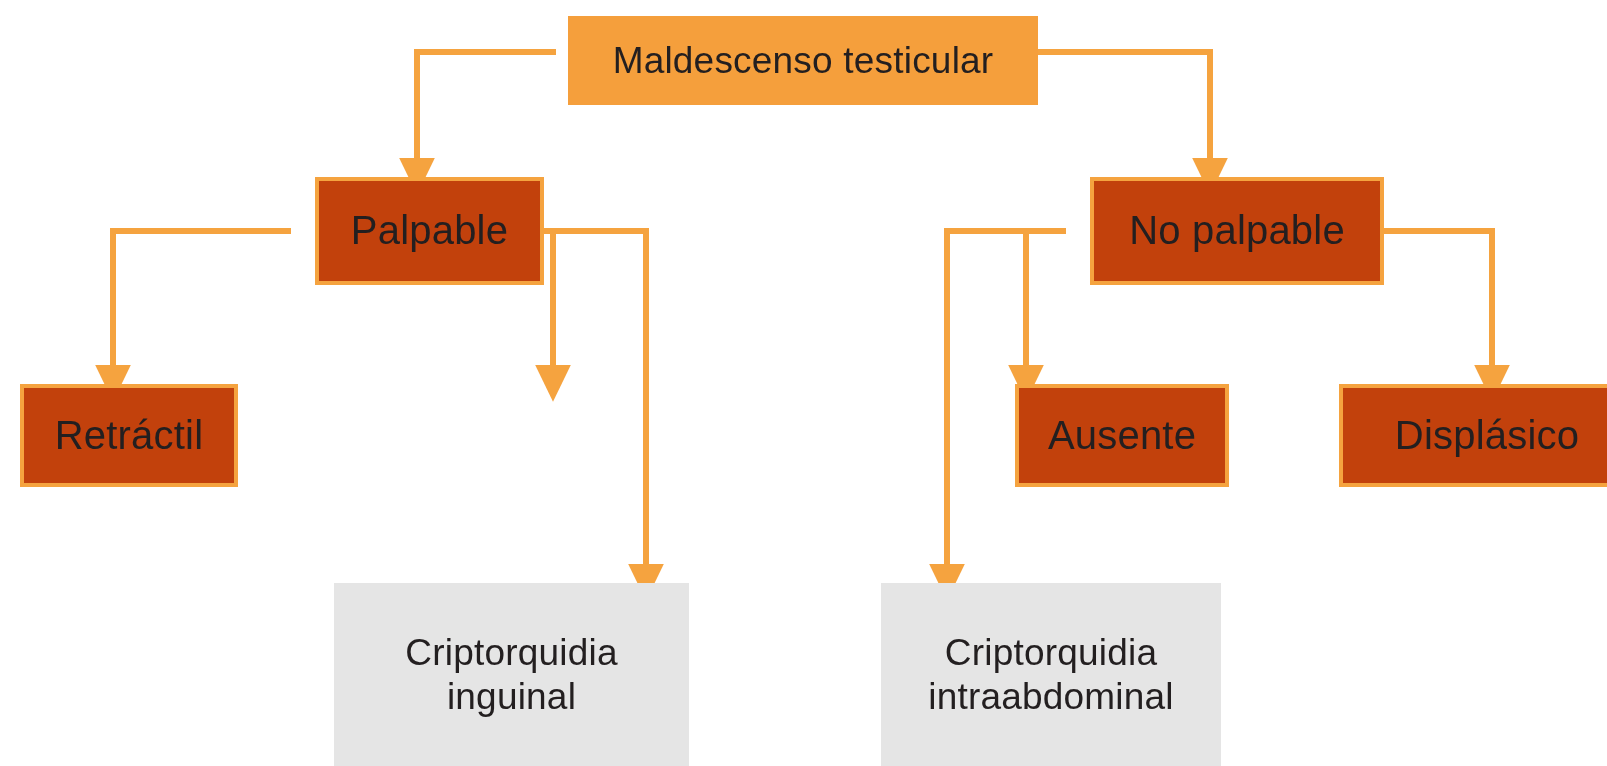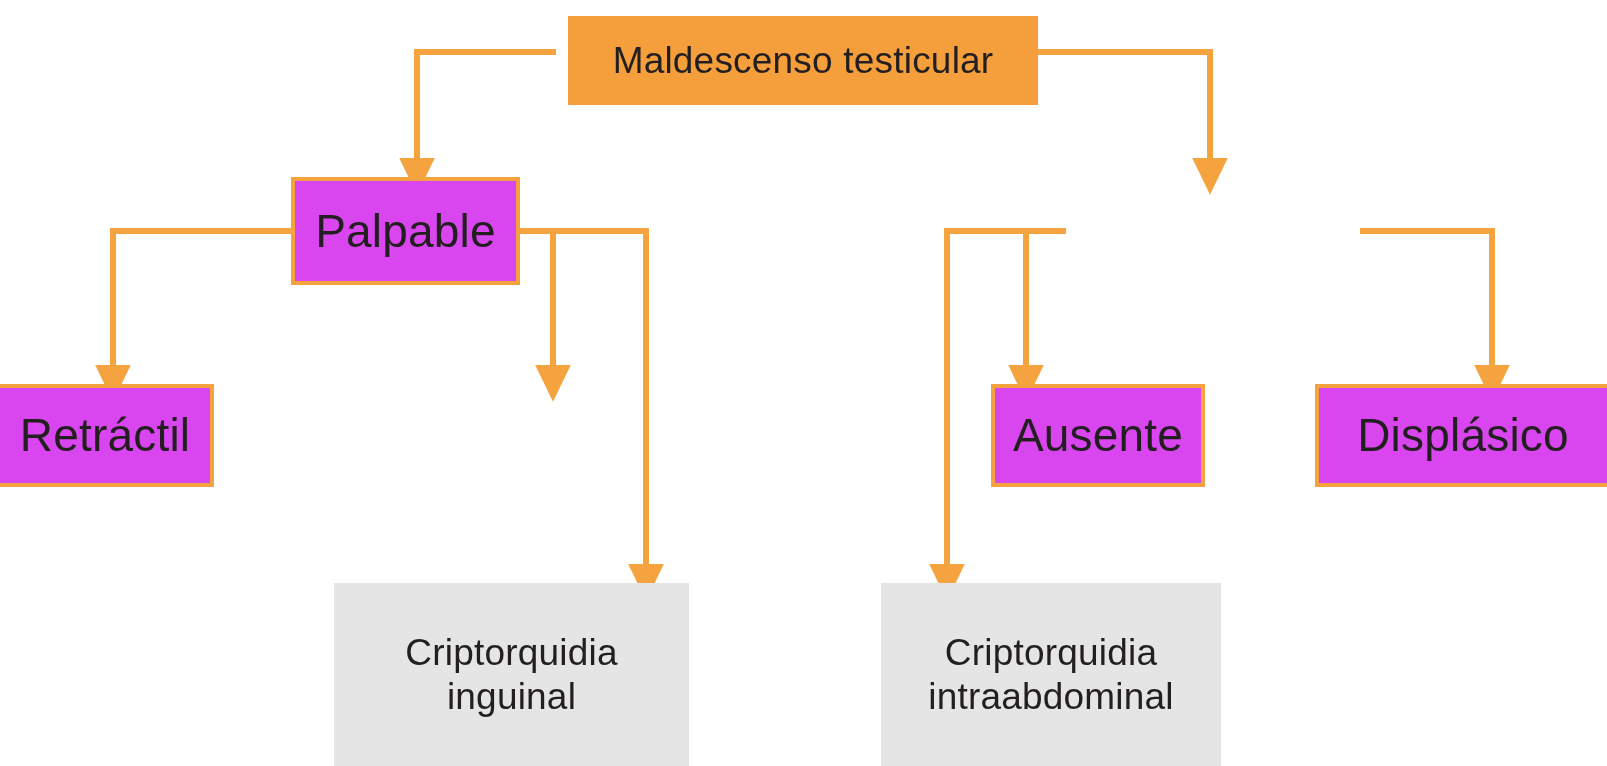--- a/index.html
+++ b/index.html
@@ -42,23 +42,24 @@
     background: #f59f3c;
     border: none;
     font-size: 37px;
   }
   .node-solid {
     background: #e5e5e5;
     border: none;
     font-size: 37px;
   }
   .node-light {
-    background: #d946ef;
+    background: #c2410c;
     border: 4px solid #f5a33f;
-    font-size: 46px;
+    font-size: 40px;
+    margin-left: 24px;
   }
 </style>
 </head>
 <body>
 
 <div id="diagram">
 
   <svg id="edges" viewBox="0 0 1607 766">
     <defs>
       <marker id="arrow" markerWidth="7" markerHeight="6" refX="0.4" refY="3" orient="auto" markerUnits="strokeWidth">
@@ -80,20 +81,21 @@
 
     <path d="M1066,231 L947,231 L947,566" fill="none" stroke="#f5a33f" stroke-width="6" marker-end="url(#arrow)"></path>
 
     <path d="M1360,231 L1492,231 L1492,367" fill="none" stroke="#f5a33f" stroke-width="6" marker-end="url(#arrow)"></path>
   </svg>
 
   <div class="node node-root" style="left:568px; top:0px; width:470px; height:89px;margin-top:16px;">Maldescenso testicular</div>
 
   <div class="node node-light" style="left:291px; top:177px; width:229px; height:108px;">Palpable</div>
 
+  <div class="node node-light" style="left:1066px; top:177px; width:294px; height:108px;">No palpable</div>
 
   <div class="node node-light" style="left:-4px; top:384px; width:218px; height:103px;">Retráctil</div>
 
 
   <div class="node node-light" style="left:991px; top:384px; width:214px; height:103px;text-align:right;">Ausente</div>
 
   <div class="node node-light" style="left:1315px; top:384px; width:296px; height:103px;">Displásico</div>
 
   <div class="node node-solid" style="left:334px; top:583px; width:355px; height:183px;">Criptorquidia
 inguinal</div>

